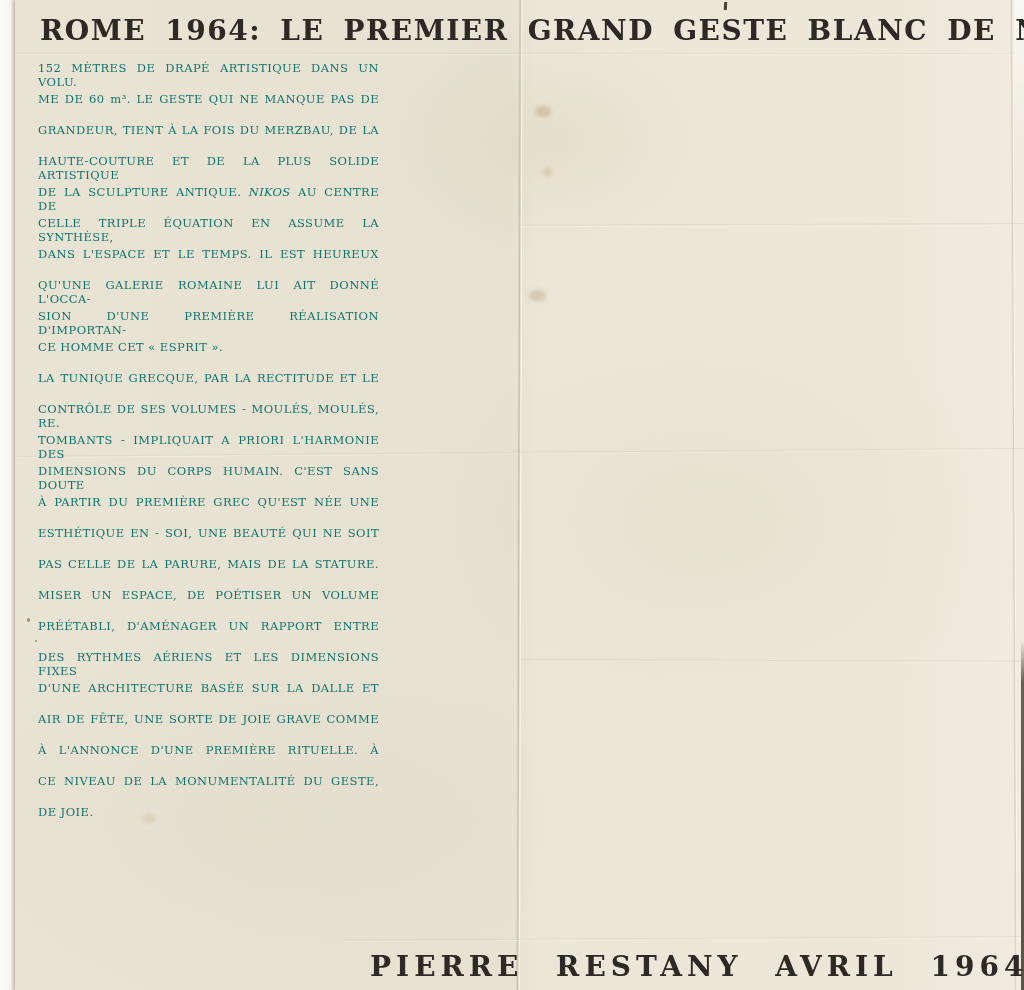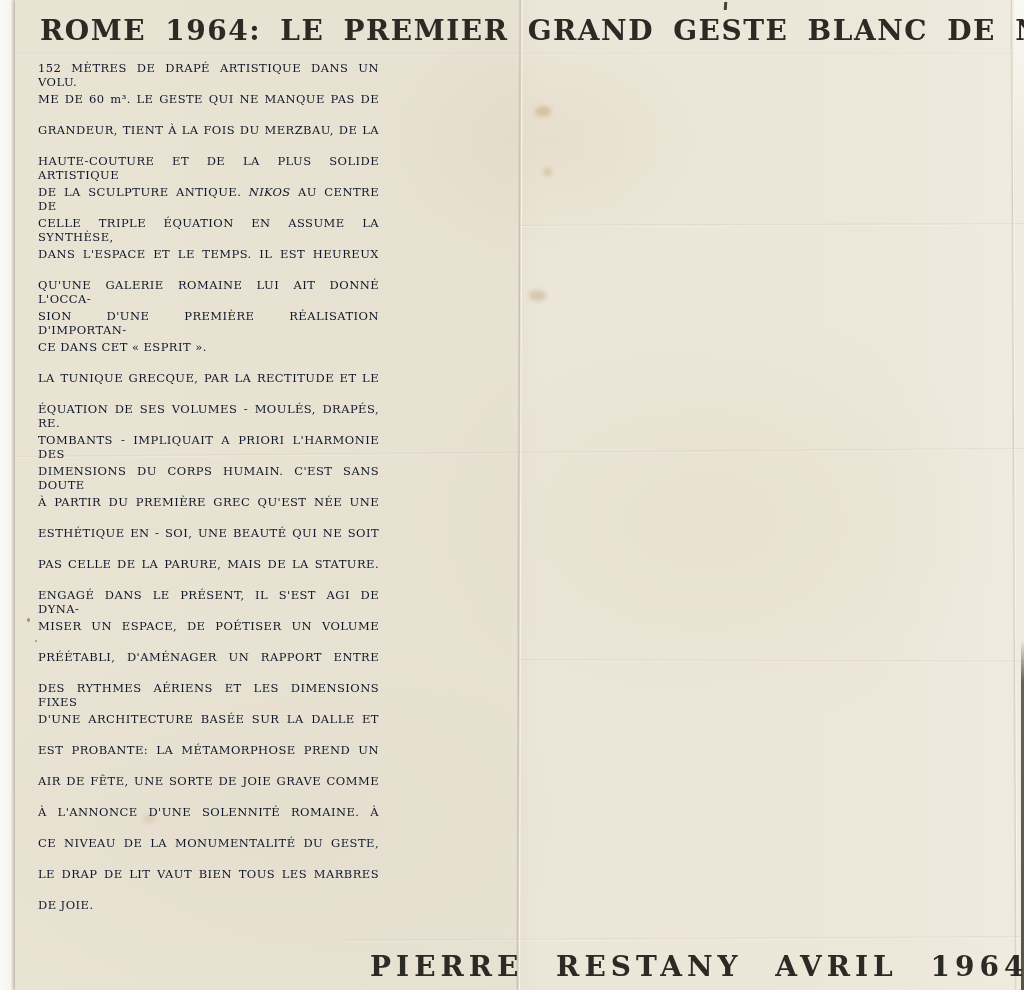--- a/index.html
+++ b/index.html
@@ -98,21 +98,21 @@
     font-weight: bold;
     letter-spacing: 1.5px;
     word-spacing: 8px;
     color: #2d2a25;
     white-space: nowrap;
   }
   .article {
     position: absolute;
     left: 38px; top: 61px;
     width: 341px;
-    color: #0f172a;
+    color: #0f766e;
   }
   .article p.line {
     margin: 0;
     height: 31px;
     font-size: 11.5px;
     letter-spacing: 0.45px;
     text-align: justify;
     text-align-last: justify;
     white-space: normal;
   }
@@ -160,35 +160,32 @@
   <div class="article">
       <p class="line">152 MÈTRES DE DRAPÉ ARTISTIQUE DANS UN VOLU.</p>
       <p class="line">ME DE 60 m³. LE GESTE QUI NE MANQUE PAS DE</p>
       <p class="line">GRANDEUR, TIENT À LA FOIS DU MERZBAU, DE LA</p>
       <p class="line">HAUTE-COUTURE ET DE LA PLUS SOLIDE ARTISTIQUE</p>
       <p class="line">DE LA SCULPTURE ANTIQUE. <i>NIKOS</i> AU CENTRE DE</p>
       <p class="line">CELLE TRIPLE ÉQUATION EN ASSUME LA SYNTHÈSE,</p>
       <p class="line">DANS L'ESPACE ET LE TEMPS. IL EST HEUREUX</p>
       <p class="line">QU'UNE GALERIE ROMAINE LUI AIT DONNÉ L'OCCA-</p>
       <p class="line">SION D'UNE PREMIÈRE RÉALISATION D'IMPORTAN-</p>
-      <p class="line par-end">CE DANS CET « ESPRIT ».</p>
+      <p class="line par-end">CE HOMME CET « ESPRIT ».</p>
       <p class="line">LA TUNIQUE GRECQUE, PAR LA RECTITUDE ET LE</p>
-      <p class="line">ÉQUATION DE SES VOLUMES - MOULÉS, DRAPÉS, RE.</p>
+      <p class="line">CONTRÔLE DE SES VOLUMES - MOULÉS, MOULÉS, RE.</p>
       <p class="line">TOMBANTS - IMPLIQUAIT A PRIORI L'HARMONIE DES</p>
       <p class="line">DIMENSIONS DU CORPS HUMAIN. C'EST SANS DOUTE</p>
       <p class="line">À PARTIR DU PREMIÈRE GREC QU'EST NÉE UNE</p>
       <p class="line">ESTHÉTIQUE EN - SOI, UNE BEAUTÉ QUI NE SOIT</p>
       <p class="line">PAS CELLE DE LA PARURE, MAIS DE LA STATURE.</p>
-      <p class="line">ENGAGÉ DANS LE PRÉSENT, IL S'EST AGI DE DYNA-</p>
       <p class="line">MISER UN ESPACE, DE POÉTISER UN VOLUME</p>
       <p class="line">PRÉÉTABLI, D'AMÉNAGER UN RAPPORT ENTRE</p>
       <p class="line">DES RYTHMES AÉRIENS ET LES DIMENSIONS FIXES</p>
       <p class="line">D'UNE ARCHITECTURE BASÉE SUR LA DALLE ET</p>
-      <p class="line">EST PROBANTE: LA MÉTAMORPHOSE PREND UN</p>
       <p class="line">AIR DE FÊTE, UNE SORTE DE JOIE GRAVE COMME</p>
-      <p class="line">À L'ANNONCE D'UNE SOLENNITÉ ROMAINE. À</p>
+      <p class="line">À L'ANNONCE D'UNE PREMIÈRE RITUELLE. À</p>
       <p class="line">CE NIVEAU DE LA MONUMENTALITÉ DU GESTE,</p>
-      <p class="line">LE DRAP DE LIT VAUT BIEN TOUS LES MARBRES</p>
       <p class="line par-end">DE JOIE.</p>
     </div>
 
   <div class="footer-sig">PIERRE RESTANY AVRIL 1964</div>
 </div>
 
 </body></html>

